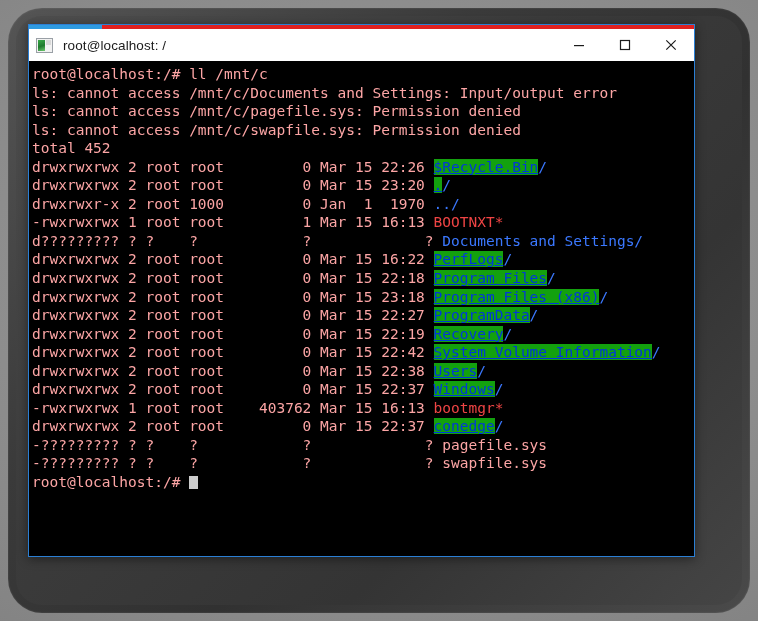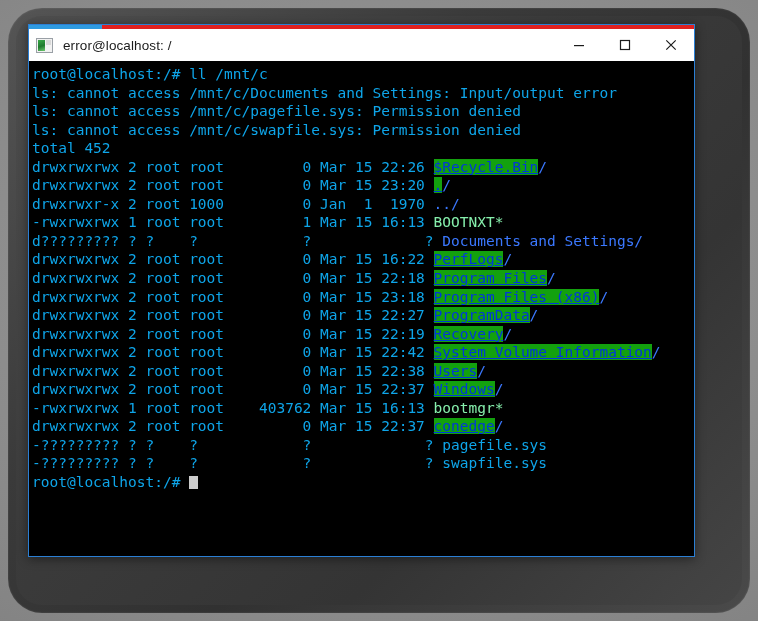--- a/index.html
+++ b/index.html
@@ -142,24 +142,24 @@
     font-family: "DejaVu Sans Mono", "Liberation Mono", monospace;
     font-size: 14.5px;
     line-height: 18.55px;
     color: #cccccc;
     white-space: pre;
     letter-spacing: 0px;
   }
   .ln { height: 18.55px; }
 
   
-  .c-default { color: #0ea5e9; }
+  .c-default { color: #fca5a5; }
   .c-blue    { color: #3b78ff; }
   .dir-hl    { color: #0037da; background: #13a10e; text-decoration: underline; }
-  .exe       { color: #86efac; }
+  .exe       { color: #ef4444; }
   .link      { color: #3b78ff; }
 
   .cursor {
     display: inline-block;
     width: 9px;
     height: 13px;
     background: #cccccc;
     vertical-align: -2px;
   }
 </style>
@@ -172,21 +172,21 @@
 
   <div id="window">
 
     <div id="progress-strip" style="background: rgb(224, 32, 32);">
       <div id="progress-fill" style="width: 11%; background: rgb(47, 155, 224);"></div>
     </div>
 
     <div id="titlebar">
       <div id="title-left">
         <span id="app-icon"></span>
-        <span id="title-text">error@localhost: /</span>
+        <span id="title-text">root@localhost: /</span>
       </div>
       <div id="title-buttons">
         <div class="tbtn">
           <svg width="12" height="12" viewBox="0 0 12 12">
             <rect x="1" y="6" width="10" height="1.2" fill="#1b1b1b"></rect>
           </svg>
         </div>
         <div class="tbtn">
           <svg width="12" height="12" viewBox="0 0 12 12">
             <rect x="1.5" y="1.5" width="9" height="9" fill="none" stroke="#1b1b1b" stroke-width="1.2"></rect>

